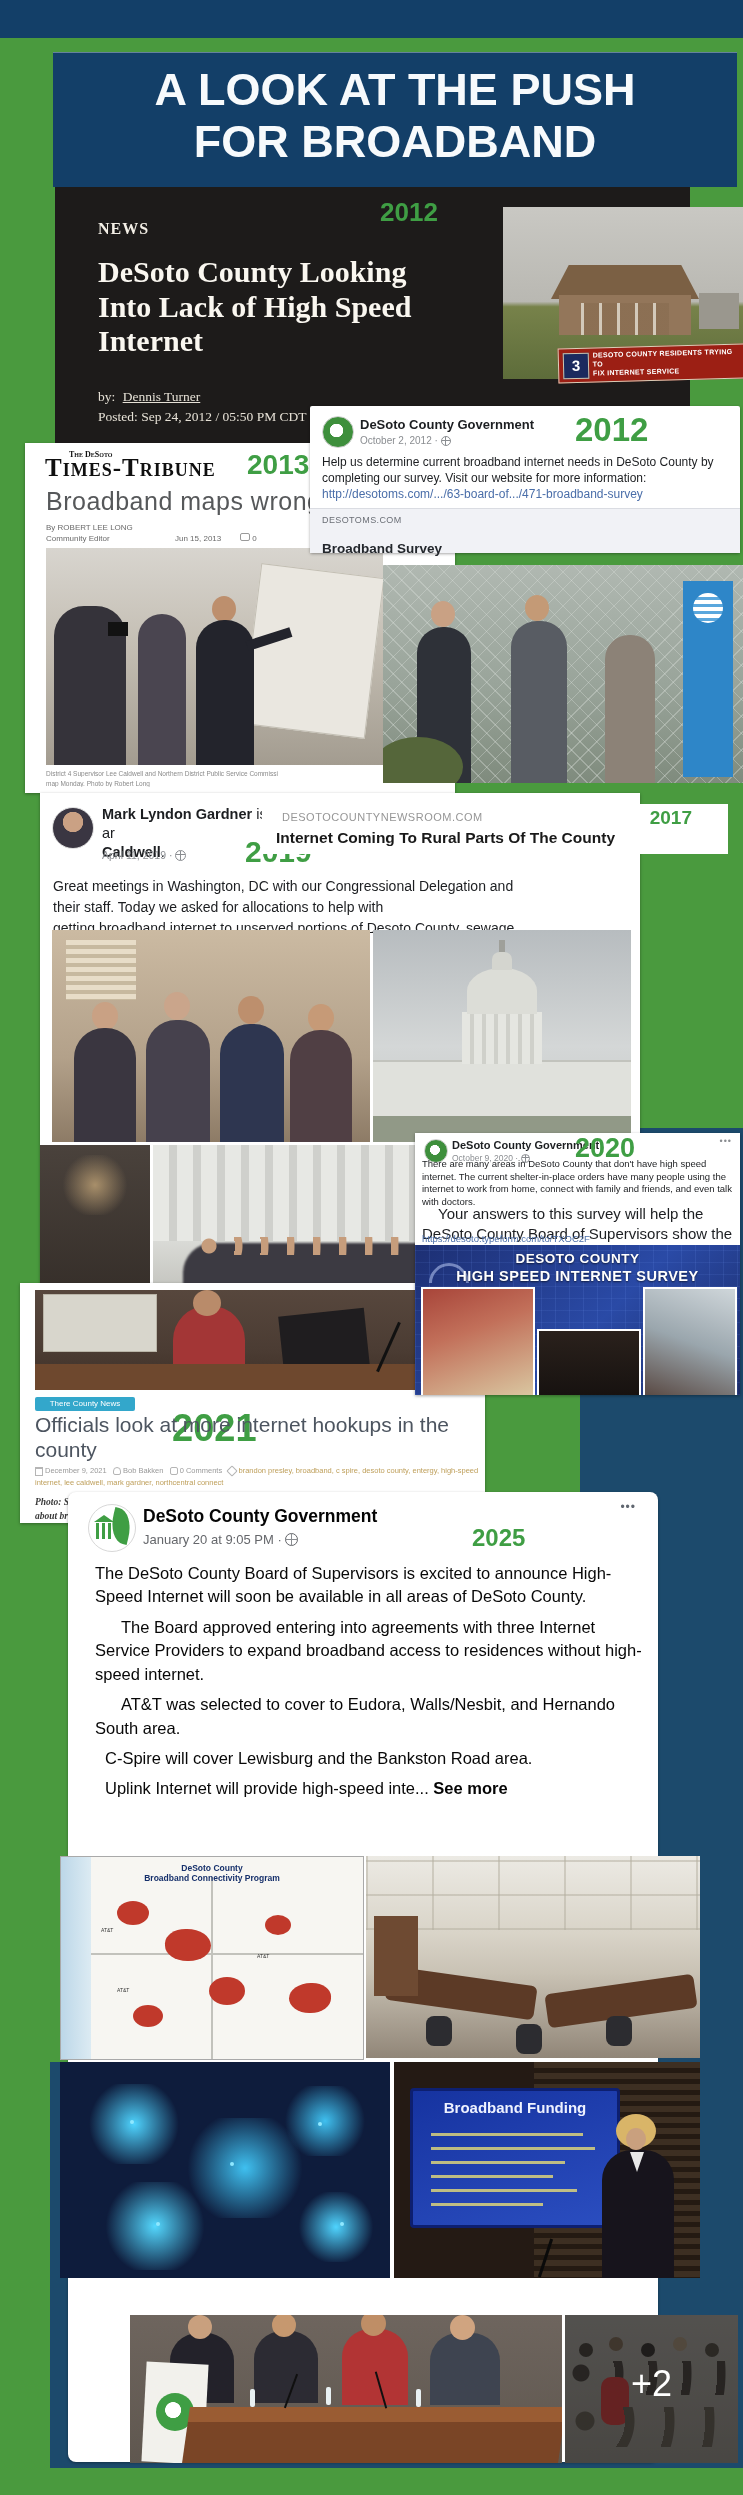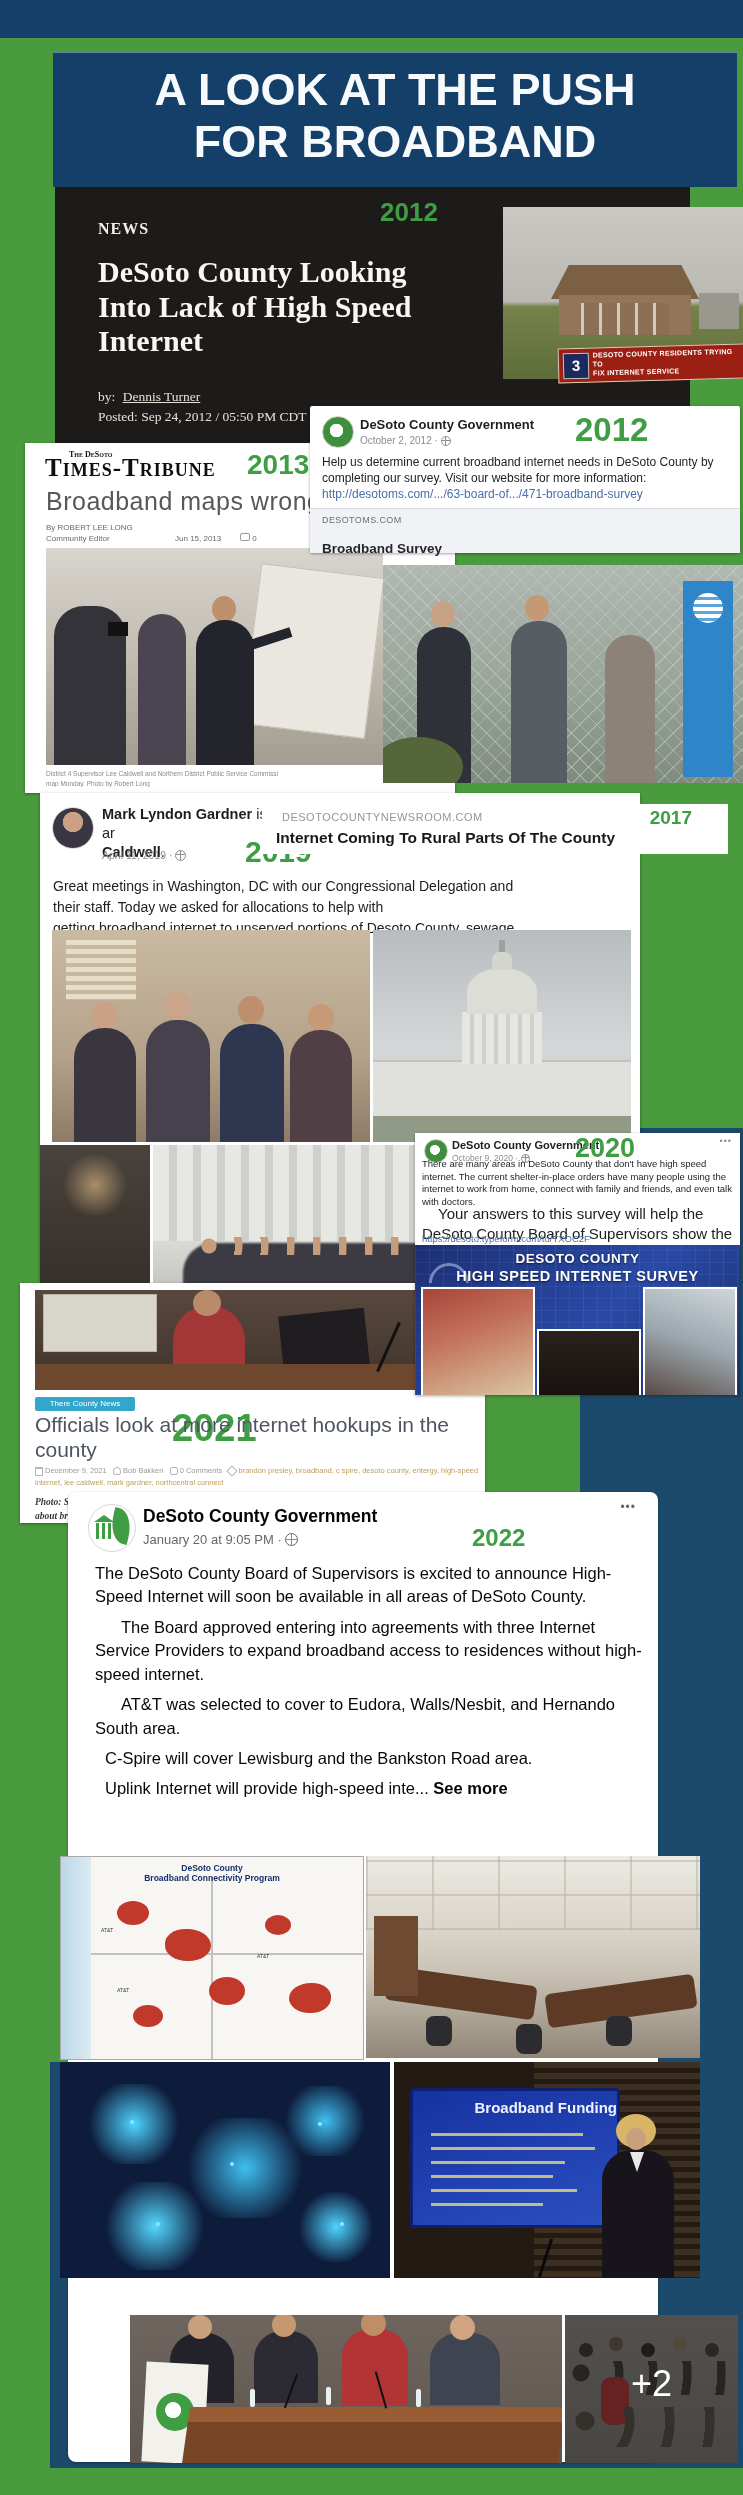--- a/index.html
+++ b/index.html
@@ -234,21 +234,21 @@
     <div class="abs" style="left:20px;top:12px;width:46px;height:46px;border-radius:50%;background:#fff;border:1px solid #d8d8d8;overflow:hidden;">
       <div class="shape" style="left:22px;top:4px;width:20px;height:34px;background:#3f9e44;border-radius:0 80% 0 80%;transform:rotate(14deg);"></div>
       <div class="shape" style="left:7px;top:18px;width:16px;height:16px;background:repeating-linear-gradient(90deg,#3f9e44 0 3px,#ffffff 3px 6px);"></div>
       <div class="shape" style="left:5px;top:10px;width:20px;height:7px;background:#3f9e44;clip-path:polygon(0 100%,50% 0,100% 100%);"></div>
     </div>
     <div class="abs fbname" style="left:75px;top:14px;font-size:17.5px;color:#050505;">DeSoto County Government</div>
     <div class="abs fbdate" style="left:75px;top:40px;font-size:13px;color:#65676b;">
       <span>January 20 at 9:05 PM ·</span>
       <span class="globe" style="width:11px;height:11px;border-color:#65676b;"></span>
     </div>
-    <div class="year" style="left:404px;top:32px;font-size:24px;">2022</div>
+    <div class="year" style="left:404px;top:32px;font-size:24px;">2025</div>
     <div class="abs" style="right:22px;top:8px;font-size:12px;color:#606770;letter-spacing:1px;">•••</div>
     <div class="abs fbbody" style="left:27px;top:70px;width:548px;font-size:16.5px;color:#080808;line-height:1.42;">
       <div class="p">The DeSoto County Board of Supervisors is excited to announce High-Speed Internet will soon be available in all areas of DeSoto County.</div>
       <div class="p" style="text-indent:26px;">The Board approved entering into agreements with three Internet Service Providers to expand broadband access to residences without high-speed internet.</div>
       <div class="p" style="text-indent:26px;">AT&amp;T was selected to cover to Eudora, Walls/Nesbit, and Hernando South area.</div>
       <div class="p" style="text-indent:10px;">C-Spire will cover Lewisburg and the Bankston Road area.</div>
       <div class="p" style="text-indent:10px;">
         <span>Uplink Internet will provide high-speed inte...</span>
         <strong style="color:#050505;">See more</strong>
       </div>
@@ -291,21 +291,21 @@
     <div class="shape" style="left:70px;top:58px;width:4px;height:4px;border-radius:50%;background:#8fe8ff;"></div>
     <div class="shape" style="left:170px;top:100px;width:4px;height:4px;border-radius:50%;background:#8fe8ff;"></div>
     <div class="shape" style="left:96px;top:160px;width:4px;height:4px;border-radius:50%;background:#8fe8ff;"></div>
     <div class="shape" style="left:258px;top:60px;width:4px;height:4px;border-radius:50%;background:#8fe8ff;"></div>
     <div class="shape" style="left:280px;top:160px;width:4px;height:4px;border-radius:50%;background:#8fe8ff;"></div>
   </div>
 
   <div class="ph" style="left:394px;top:2062px;width:306px;height:216px;background:#241a14;">
     <div class="shape" style="left:140px;top:0;width:166px;height:216px;background:repeating-linear-gradient(180deg,#3d2f22 0 6px,#241a12 6px 11px);"></div>
     <div class="shape" style="left:16px;top:26px;width:204px;height:134px;background:linear-gradient(160deg,#1633a0 0%,#2b4ec0 100%);border:3px solid #0d1f70;border-radius:4px;">
-      <div style="position:absolute;left:0;top:8px;width:100%;text-align:right;font-size:15px;font-weight:700;color:#eef2ff;">Broadband Funding</div>
+      <div style="position:absolute;left:0;top:8px;width:100%;text-align:center;font-size:15px;font-weight:700;color:#eef2ff;">Broadband Funding</div>
       <div class="shape" style="left:18px;top:42px;width:152px;height:3px;background:rgba(230,220,120,.8);"></div>
       <div class="shape" style="left:18px;top:56px;width:164px;height:3px;background:rgba(230,220,120,.8);"></div>
       <div class="shape" style="left:18px;top:70px;width:134px;height:3px;background:rgba(230,220,120,.8);"></div>
       <div class="shape" style="left:18px;top:84px;width:122px;height:3px;background:rgba(230,220,120,.8);"></div>
       <div class="shape" style="left:18px;top:98px;width:146px;height:3px;background:rgba(230,220,120,.8);"></div>
       <div class="shape" style="left:18px;top:112px;width:112px;height:3px;background:rgba(230,220,120,.8);"></div>
     </div>
     <div class="shape" style="left:222px;top:52px;width:40px;height:34px;border-radius:50%;background:#d9b568;"></div>
     <div class="shape" style="left:232px;top:66px;width:20px;height:22px;border-radius:50%;background:#c9a07e;"></div>
     <div class="shape" style="left:208px;top:88px;width:72px;height:128px;background:#17141c;border-radius:30px 30px 0 0;"></div>

